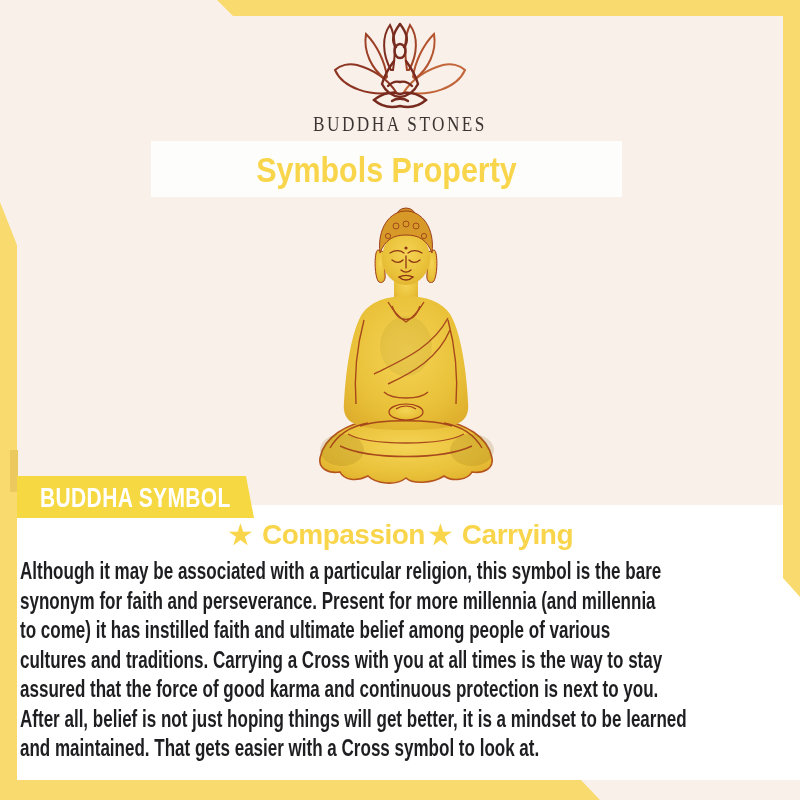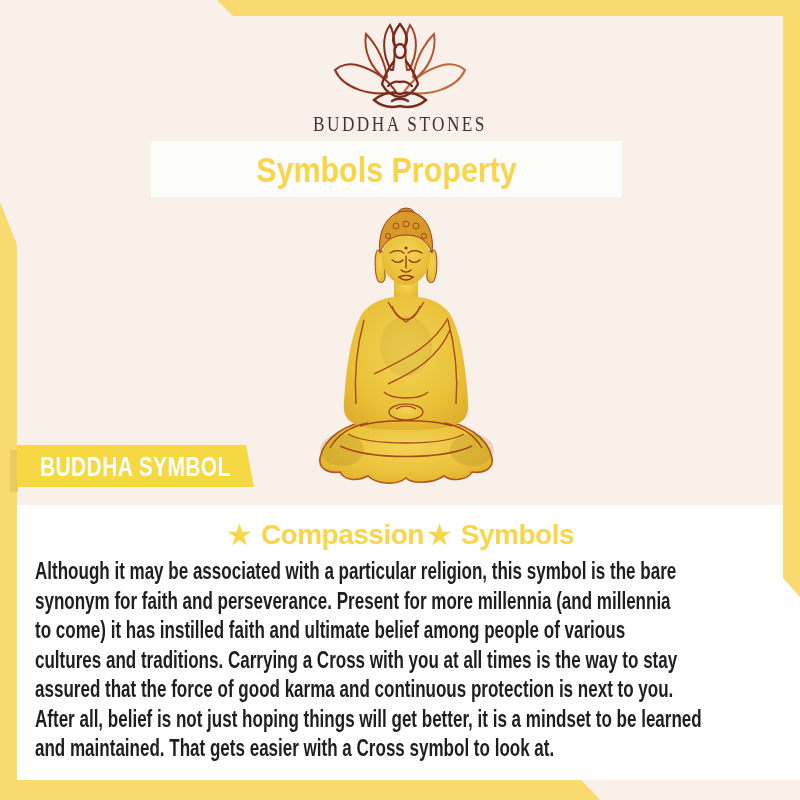--- a/index.html
+++ b/index.html
@@ -32,39 +32,39 @@
     position:absolute;top:112px;left:50%;
     transform:translateX(-50%) scaleX(0.82);transform-origin:center;
     font-family:"Liberation Serif",serif;font-size:21px;font-weight:400;
     letter-spacing:3px;color:#3b3431;white-space:nowrap;
   }
   
   .buddha{position:absolute;left:300px;top:206px;width:212px;height:280px;}
   
   .badge-shadow{position:absolute;left:10px;top:450px;width:8px;height:42px;background:#ebc95e;}
   .badge{
-    position:absolute;left:17px;top:445px;width:237px;height:42px;background:#f6d843;
+    position:absolute;left:17px;top:476px;width:237px;height:42px;background:#f6d843;
     clip-path:polygon(0 0,229px 0,237px 42px,0 42px);
   }
   .badge .badge-text{
     margin-left:23px;height:42px;line-height:43px;color:#ffffff;
     font-size:28px;font-weight:700;letter-spacing:0.5px;white-space:nowrap;
     transform:scaleX(0.75);transform-origin:left center;
   }
   
   .traits{
     position:absolute;left:0;top:518px;width:800px;height:34px;
     display:flex;justify-content:center;align-items:center;
     color:#f8d54a;white-space:nowrap;
   }
   .traits .star{font-size:30px;line-height:30px;margin-right:8px;}
   .traits .star.second{margin-left:2px;}
   .traits .trait-label{font-size:28px;font-weight:800;letter-spacing:-0.5px;line-height:30px;}
   
-  .description{position:absolute;left:35px;top:557px;width:760px;color:#1e1e21;}
+  .description{position:absolute;left:20px;top:557px;width:760px;color:#1e1e21;}
   .description .line{
     white-space:nowrap;font-size:23px;font-weight:700;line-height:29.5px;height:29.5px;
     transform:scaleX(0.74);transform-origin:left top;letter-spacing:0px;
   }
 </style>
 </head>
 <body>
 
 <div id="card">
 
@@ -167,21 +167,21 @@
 
   <div class="badge-shadow"></div>
   <div class="badge">
     <div class="badge-text">BUDDHA SYMBOL</div>
   </div>
 
   <div class="traits">
     <span class="star">★</span>
     <span class="trait-label">Compassion</span>
     <span class="star second">★</span>
-    <span class="trait-label">Symbols</span>
+    <span class="trait-label">Carrying</span>
   </div>
 
   <div class="description">
     <div class="line">Although it may be associated with a particular religion, this symbol is the bare</div>
     <div class="line">synonym for faith and perseverance. Present for more millennia (and millennia</div>
     <div class="line">to come) it has instilled faith and ultimate belief among people of various</div>
     <div class="line">cultures and traditions. Carrying a Cross with you at all times is the way to stay</div>
     <div class="line">assured that the force of good karma and continuous protection is next to you.</div>
     <div class="line">After all, belief is not just hoping things will get better, it is a mindset to be learned</div>
     <div class="line">and maintained. That gets easier with a Cross symbol to look at.</div>

